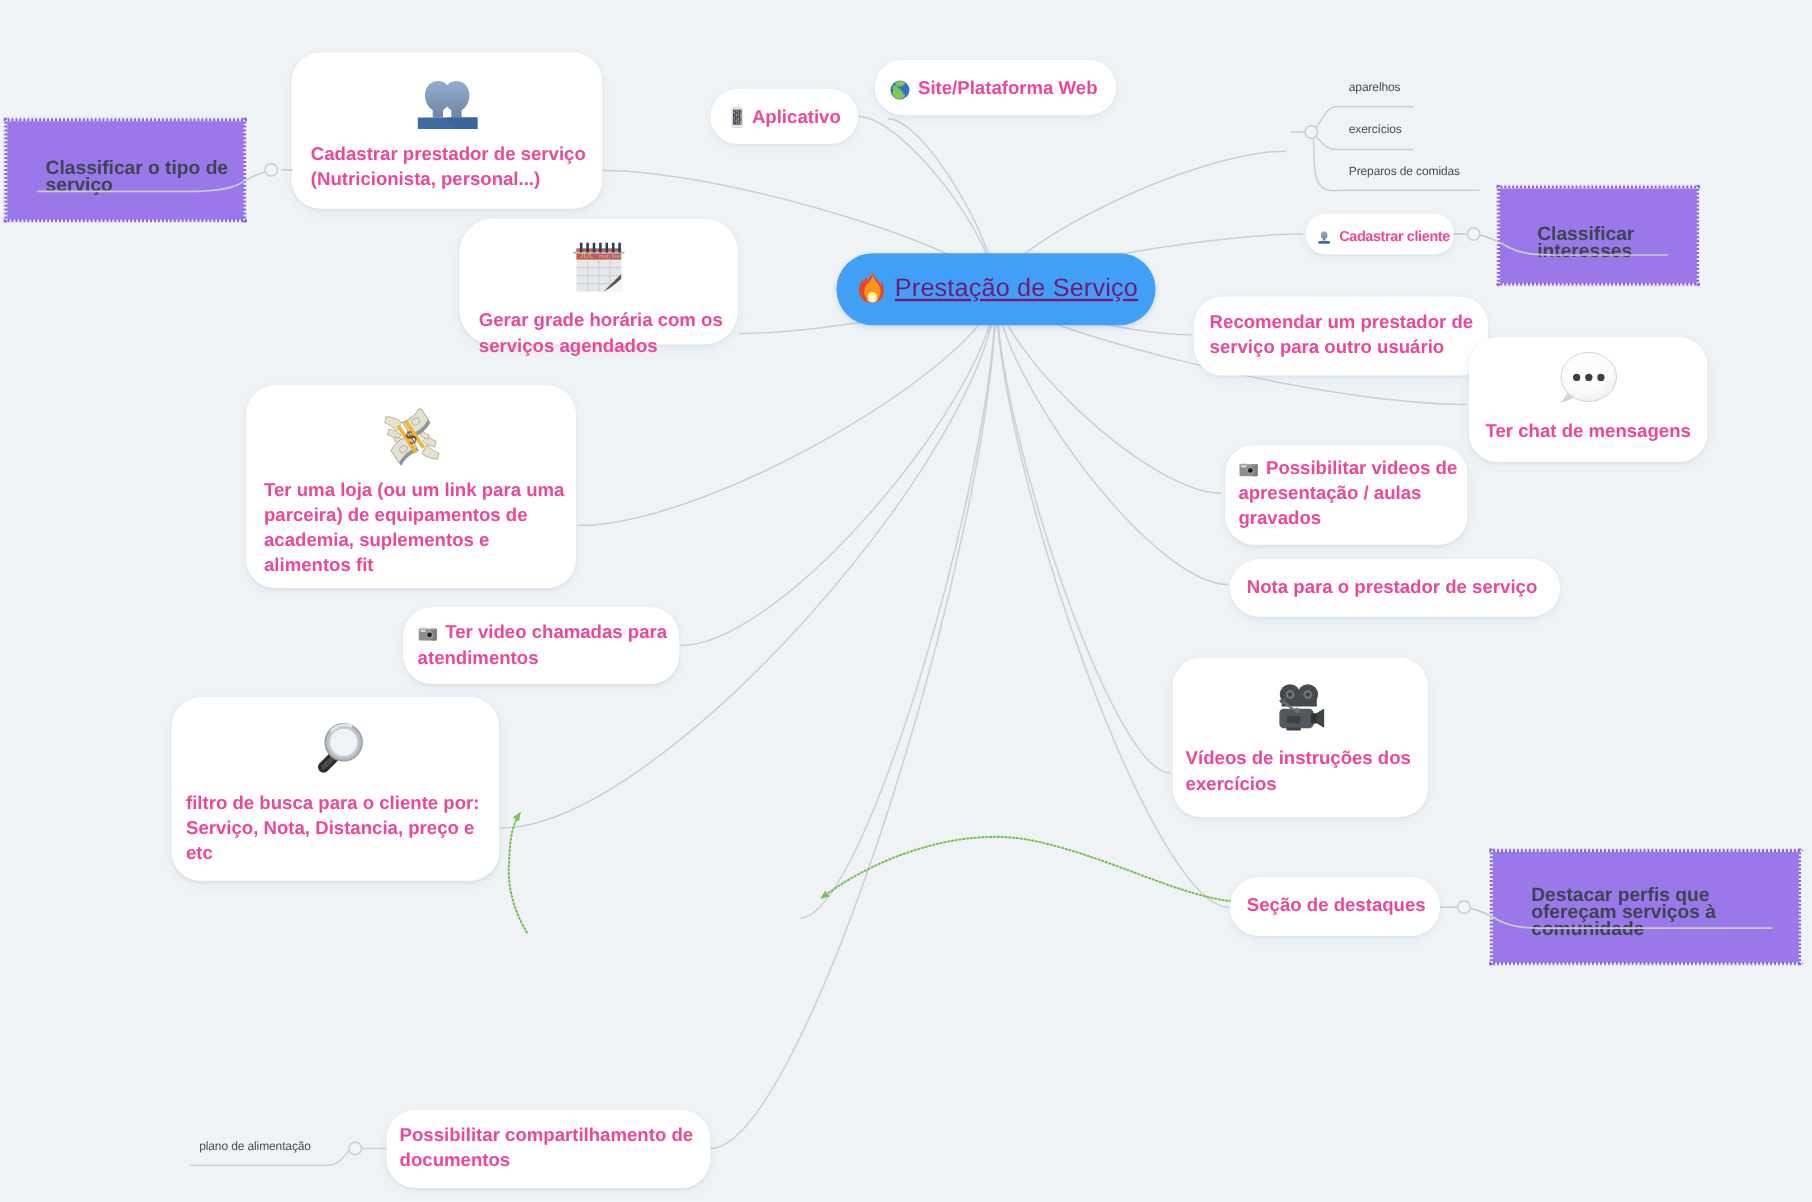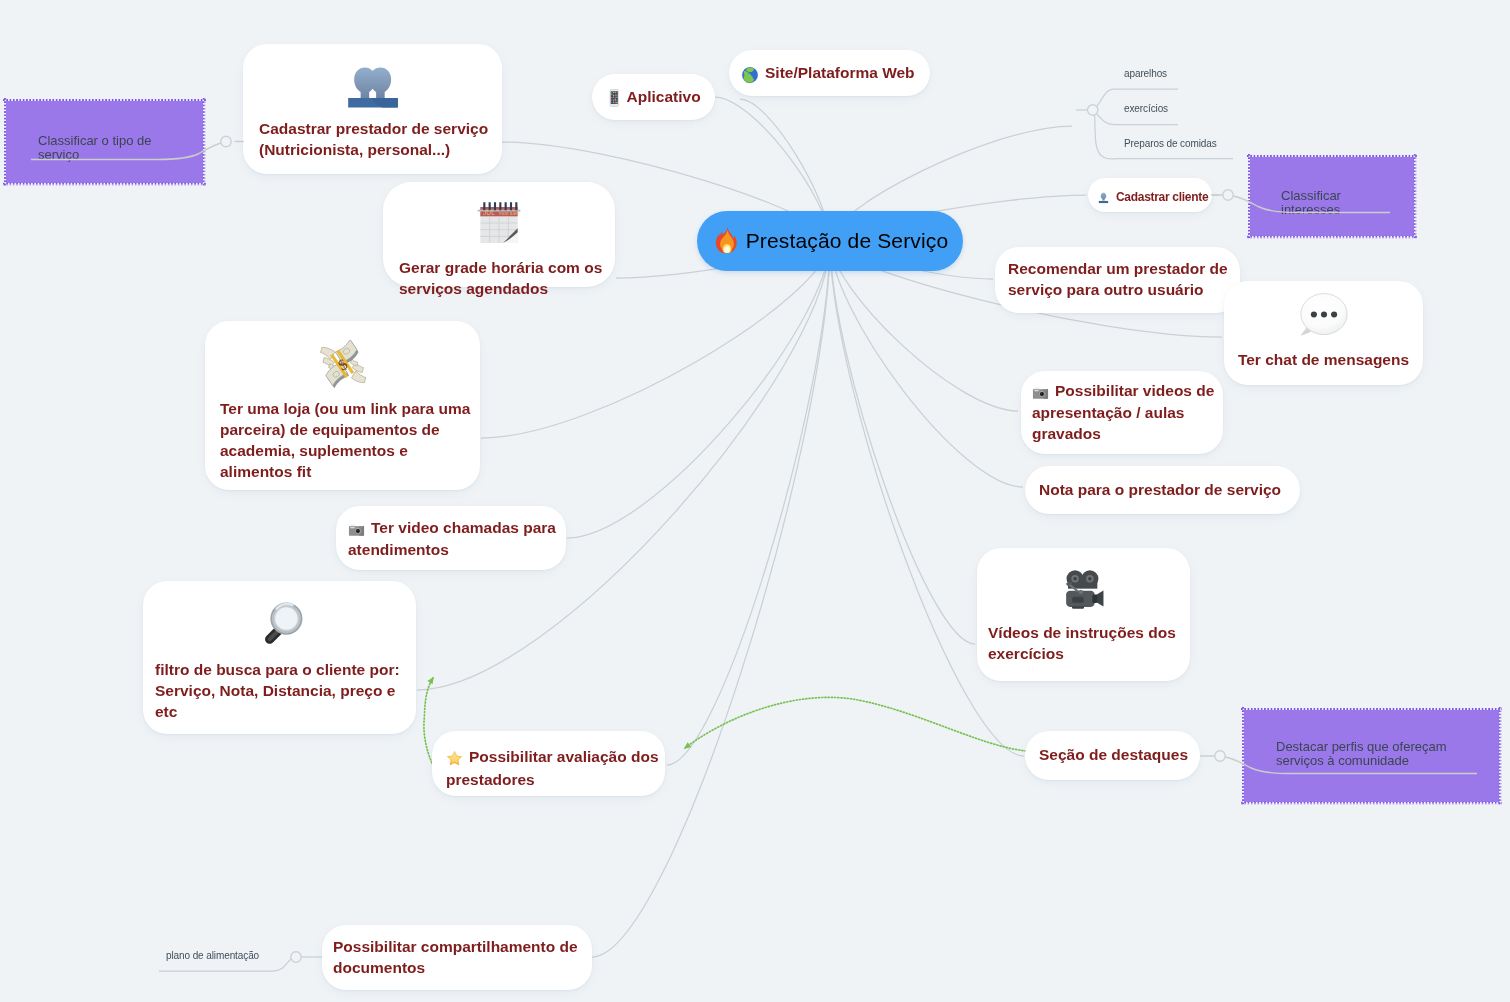--- a/index.html
+++ b/index.html
@@ -4,39 +4,39 @@
 <title>Prestação de Serviço — Mapa mental</title>
 <style>
   html,body{margin:0;padding:0;}
   body{width:1510px;height:1002px;overflow:hidden;background:#eff3f6;
        font-family:"Liberation Sans",sans-serif;-webkit-font-smoothing:antialiased;}
   #stage{position:relative;width:1510px;height:1002px;}
   svg#links{position:absolute;left:0;top:0;width:1510px;height:1002px;}
   svg#overlay{position:absolute;left:0;top:0;width:1510px;height:1002px;pointer-events:none;z-index:5;}
   .card{position:absolute;box-sizing:border-box;background:#fff;border-radius:20px;
         box-shadow:0 1px 2px rgba(130,150,170,.10), 0 3px 9px rgba(130,150,170,.085);}
-  .card .txt{color:#7f1d1d;font-weight:bold;font-size:15.5px;line-height:21px;}
-  .root{position:absolute;background:#41a0f5;border-radius:31px;color:#000000;
+  .card .txt{color:#ec4899;font-weight:bold;font-size:15.5px;line-height:21px;}
+  .root{position:absolute;background:#41a0f5;border-radius:31px;color:#701a75;
         display:flex;align-items:center;justify-content:center;
-        box-shadow:0 2px 5px rgba(60,120,190,.20);}
+        box-shadow:0 2px 5px rgba(60,120,190,.20);text-decoration:underline;}
   .root .txt{font-size:21px;font-weight:400;letter-spacing:.15px;white-space:nowrap;}
   .emoji{display:inline-block;vertical-align:middle;}
   .note{position:absolute;background:#9a78ea;box-sizing:border-box;}
   .note .edge{position:absolute;pointer-events:none;}
   .note .edge.t,.note .edge.b{left:-2.6px;right:-2.6px;height:2.6px;
     background-image:radial-gradient(circle at 0.85px 1.55px,#8255e5 0.9px,rgba(255,255,255,0) 1.05px);
     background-size:3.3px 2.6px;}
   .note .edge.t{top:-2.6px}
   .note .edge.b{bottom:-2.6px;transform:scaleY(-1);}
   .note .edge.l,.note .edge.r{top:-2.6px;bottom:-2.6px;width:2.6px;
     background-image:radial-gradient(circle at 1.55px 0.85px,#8255e5 0.9px,rgba(255,255,255,0) 1.05px);
     background-size:2.6px 3.3px;}
   .note .edge.l{left:-2.6px}
   .note .edge.r{right:-2.6px;transform:scaleX(-1);}
-  .note .txt{color:#3b4551;font-size:13px;font-weight:400;line-height:14px;}
+  .note .txt{color:#3b4551;font-size:16px;font-weight:700;line-height:14px;}
   .sublabel{position:absolute;color:#414f5b;font-size:10px;letter-spacing:-.1px;
             font-weight:400;white-space:nowrap;line-height:14px;}
 </style>
 </head>
 <body>
 
 <div id="stage">
   <svg id="links" viewBox="0 0 1510 1002">
     <defs>
       <marker id="grnarrow" viewBox="0 0 10 10" refX="7.2" refY="5" markerWidth="5" markerHeight="5" orient="auto-start-reverse">
@@ -232,33 +232,20 @@
           <path d="M9.6 29.2c-.6-.6-.6-1.5 0-2.1l7.2-7.2 2.1 2.1-7.2 7.2c-.6.6-1.5.6-2.1 0z" fill="#4a4a4a"></path>
           <circle cx="22.6" cy="13.4" r="11" fill="#b9c0c6"></circle>
           <circle cx="22.6" cy="13.4" r="8.6" fill="#eef3f7"></circle>
           <circle cx="22.6" cy="13.4" r="11" fill="none" stroke="#9aa3ab" stroke-width="1.1"></circle>
           <circle cx="22.6" cy="13.4" r="8.6" fill="none" stroke="#c8ced3" stroke-width="1"></circle>
           <path d="M15.5 6.2a10.8 10.8 0 0 1 11.4-2.6" stroke="#dfe6ec" stroke-width="1.8" fill="none" stroke-linecap="round"></path>
         </svg>
       </div>
       <div class="txt" style="position: absolute; left: 12px; right: 2px; top: 78px;"><span>filtro de busca para o cliente por: Serviço, Nota, Distancia, preço e etc</span></div>
     </div>
-    <div class="card" style="left: 432px; top: 731px; width: 233px; height: 65px; border-radius: 24px;">
-      <div class="txt" style="position: absolute; left: 14px; right: 2px; top: 15px;"><span class="emoji" style="margin-right: 6px; position: relative; top: 3px;"><svg width="17" height="17" viewBox="0 0 36 36">
-            <defs>
-              <linearGradient id="sg" x1="0" y1="0" x2="0" y2="1">
-                <stop offset="0" stop-color="#ffe082"></stop>
-                <stop offset=".55" stop-color="#fcc63f"></stop>
-                <stop offset="1" stop-color="#f0a32a"></stop>
-              </linearGradient>
-            </defs>
-            <path d="M18 2.8l4.7 9.6 10.6 1.5-7.7 7.5 1.9 10.5-9.5-5-9.5 5 1.9-10.5-7.7-7.5 10.6-1.5z" fill="url(#sg)" stroke="#e39a24" stroke-width=".8" stroke-linejoin="round"></path>
-            <path d="M18 6.2l3.6 7.3 8.1 1.2-5.9 5.7 1.4 8-7.2-3.8-7.2 3.8 1.4-8-5.9-5.7 8.1-1.2z" fill="#ffe9a8" opacity=".55"></path>
-          </svg></span><span>Possibilitar avaliação dos prestadores</span></div>
-    </div>
     <div class="card" style="left: 322px; top: 925px; width: 270px; height: 65px; border-radius: 24px;">
       <div class="txt" style="position: absolute; left: 11px; right: 2px; top: 11px;"><span>Possibilitar compartilhamento de documentos</span></div>
     </div>
     <div class="card" style="left: 1088px; top: 178px; width: 124px; height: 34px; border-radius: 17px;">
       <div class="txt" style="position: absolute; left: 9px; right: 2px; top: 8.5px; font-size: 12px; letter-spacing: -0.3px; white-space: nowrap;"><span class="emoji" style="margin-right: 6px; position: relative; top: 3px;"><svg width="13" height="13" viewBox="0 0 36 36">
             <defs>
               <linearGradient id="bg2" x1="0" y1="0" x2="0" y2="1">
                 <stop offset="0" stop-color="#92aecd"></stop>
                 <stop offset="1" stop-color="#6e86a3"></stop>
               </linearGradient>

